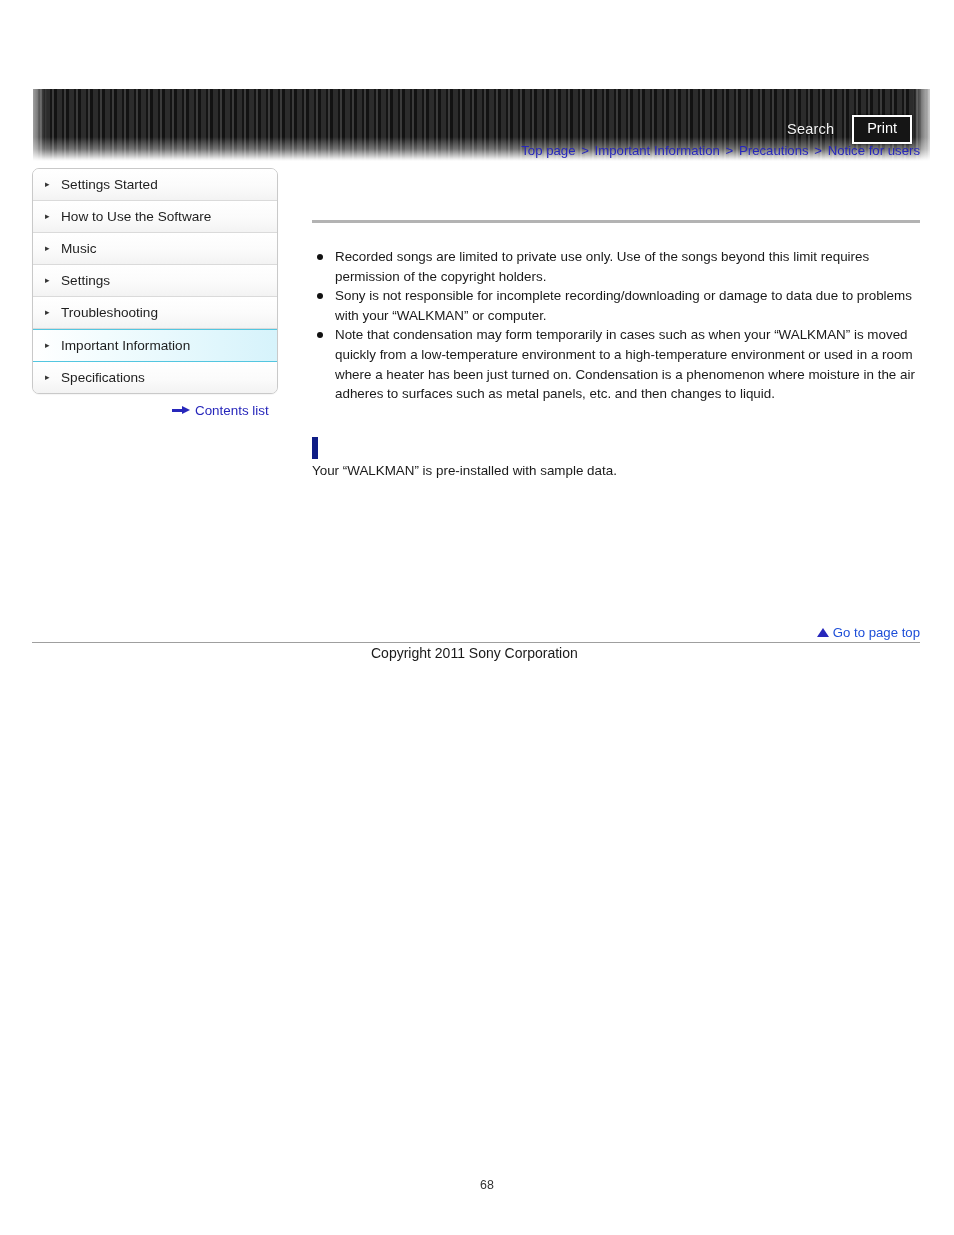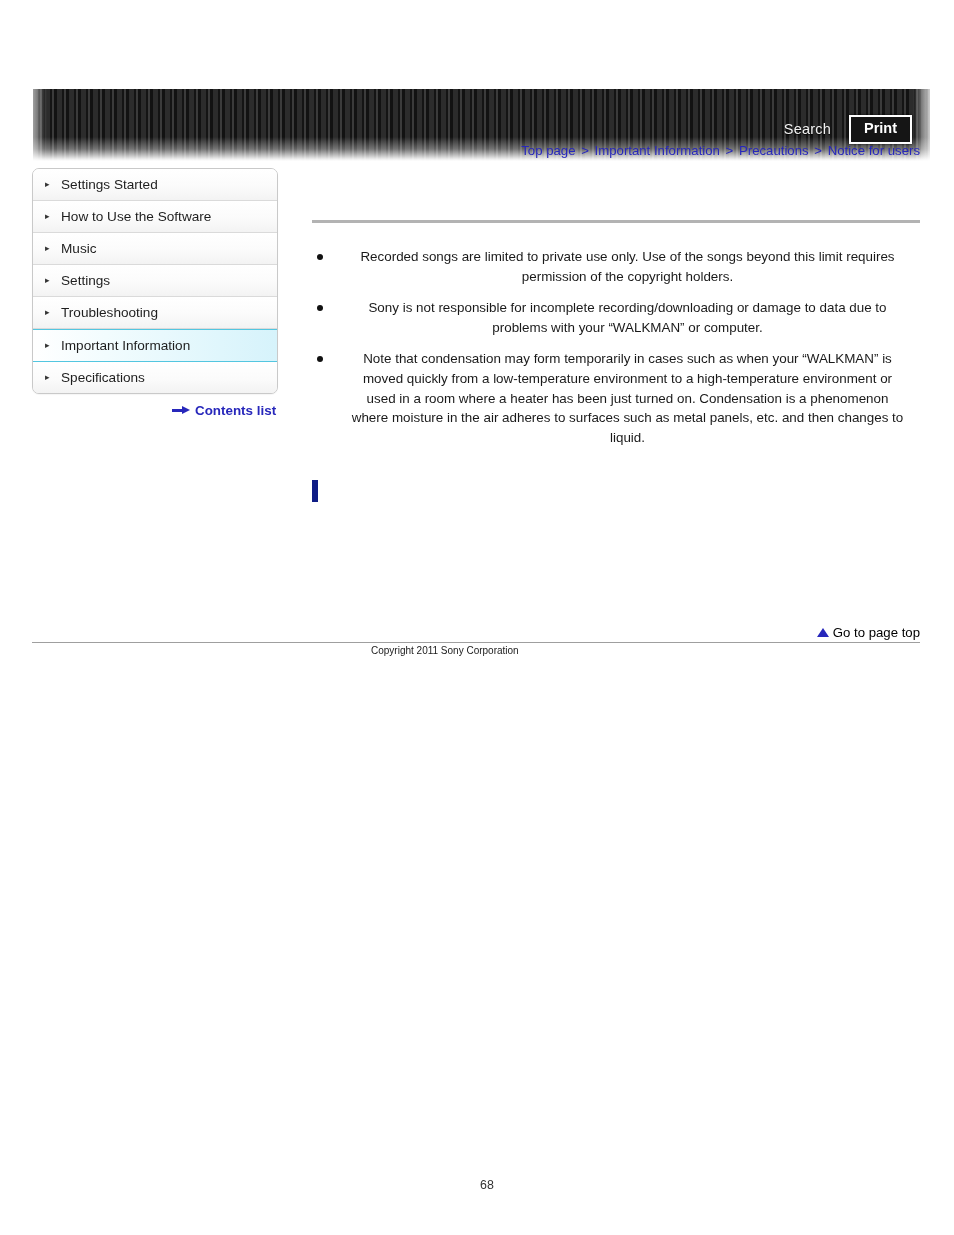--- a/index.html
+++ b/index.html
@@ -57,21 +57,20 @@
     text-shadow: 0 1px 1px rgba(0,0,0,0.9);
   }
   #print-button {
     color: #ffffff;
     font-size: 14.5px;
     border: 2px solid #ffffff;
     background: #151515;
     padding: 4px 13px 5px 13px;
     line-height: 1.1;
     box-shadow: 0 0 2px rgba(0,0,0,0.8);
-    font-weight: bold;
   }
 
   
   #breadcrumb {
     position: absolute;
     right: 34px;
     top: 143px;
     font-size: 13.2px;
     color: #2c2cc0;
     white-space: nowrap;
@@ -131,21 +130,20 @@
   #contents-list-link {
     position: absolute;
     left: 172px;
     top: 403px;
     font-size: 13.4px;
     color: #2727bb;
     display: flex;
     align-items: center;
     gap: 5px;
     white-space: nowrap;
-    font-weight: bold;
   }
   .arrow-right-icon {
     display: inline-block;
     width: 18px;
     height: 9px;
     position: relative;
   }
   .arrow-right-icon:before {
     content: "";
     position: absolute;
@@ -192,22 +190,21 @@
     content: "";
     position: absolute;
     left: 5px;
     top: 7px;
     width: 6px;
     height: 6px;
     border-radius: 50%;
     background: #111;
   }
   ul.bullets > li p {
-    margin: 12px;
-    text-align: center;
+    margin: 0;
   }
   ul.bullets > li p + p {
     margin-top: 0;
   }
 
   
   #section-marker-block {
     margin-top: 27px;
     position: relative;
     height: 30px;
@@ -232,21 +229,21 @@
     color: #1a1a1a;
     margin: 3px 0 0 0;
   }
 
   
   #goto-top {
     position: absolute;
     right: 34px;
     top: 625px;
     font-size: 13.2px;
-    color: #000000;
+    color: #1d4ed8;
     display: flex;
     align-items: center;
     gap: 4px;
     white-space: nowrap;
   }
   .triangle-up-icon {
     display: inline-block;
     width: 0; height: 0;
     border-left: 6px solid transparent;
     border-right: 6px solid transparent;
@@ -257,21 +254,21 @@
     left: 32px;
     top: 642px;
     width: 888px;
     height: 1px;
     background: #9f9f9f;
   }
   #copyright {
     position: absolute;
     left: 371px;
     top: 645px;
-    font-size: 10px;
+    font-size: 14px;
     color: #1a1a1a;
   }
   #page-number {
     position: absolute;
     left: 0;
     right: 0;
     top: 1178px;
     text-align: center;
     font-size: 12.4px;
     color: #333;
@@ -345,20 +342,21 @@
       </li>
       <li>
         <p>Note that condensation may form temporarily in cases such as when your “WALKMAN” is moved quickly from a low-temperature environment to a high-temperature environment or used in a room where a heater has been just turned on. Condensation is a phenomenon where moisture in the air adheres to surfaces such as metal panels, etc. and then changes to liquid.</p>
       </li>
     </ul>
 
   <div id="section-marker-block">
     <div id="section-marker"></div>
   </div>
 
+  <p class="body-line">Your “WALKMAN” is pre-installed with sample data.</p>
 </div>
 
 <div id="goto-top">
   <span class="triangle-up-icon"></span>
   <span>Go to page top</span>
 </div>
 <div id="footer-rule"></div>
 <div id="copyright">Copyright 2011 Sony Corporation</div>
 <div id="page-number">68</div>
 

